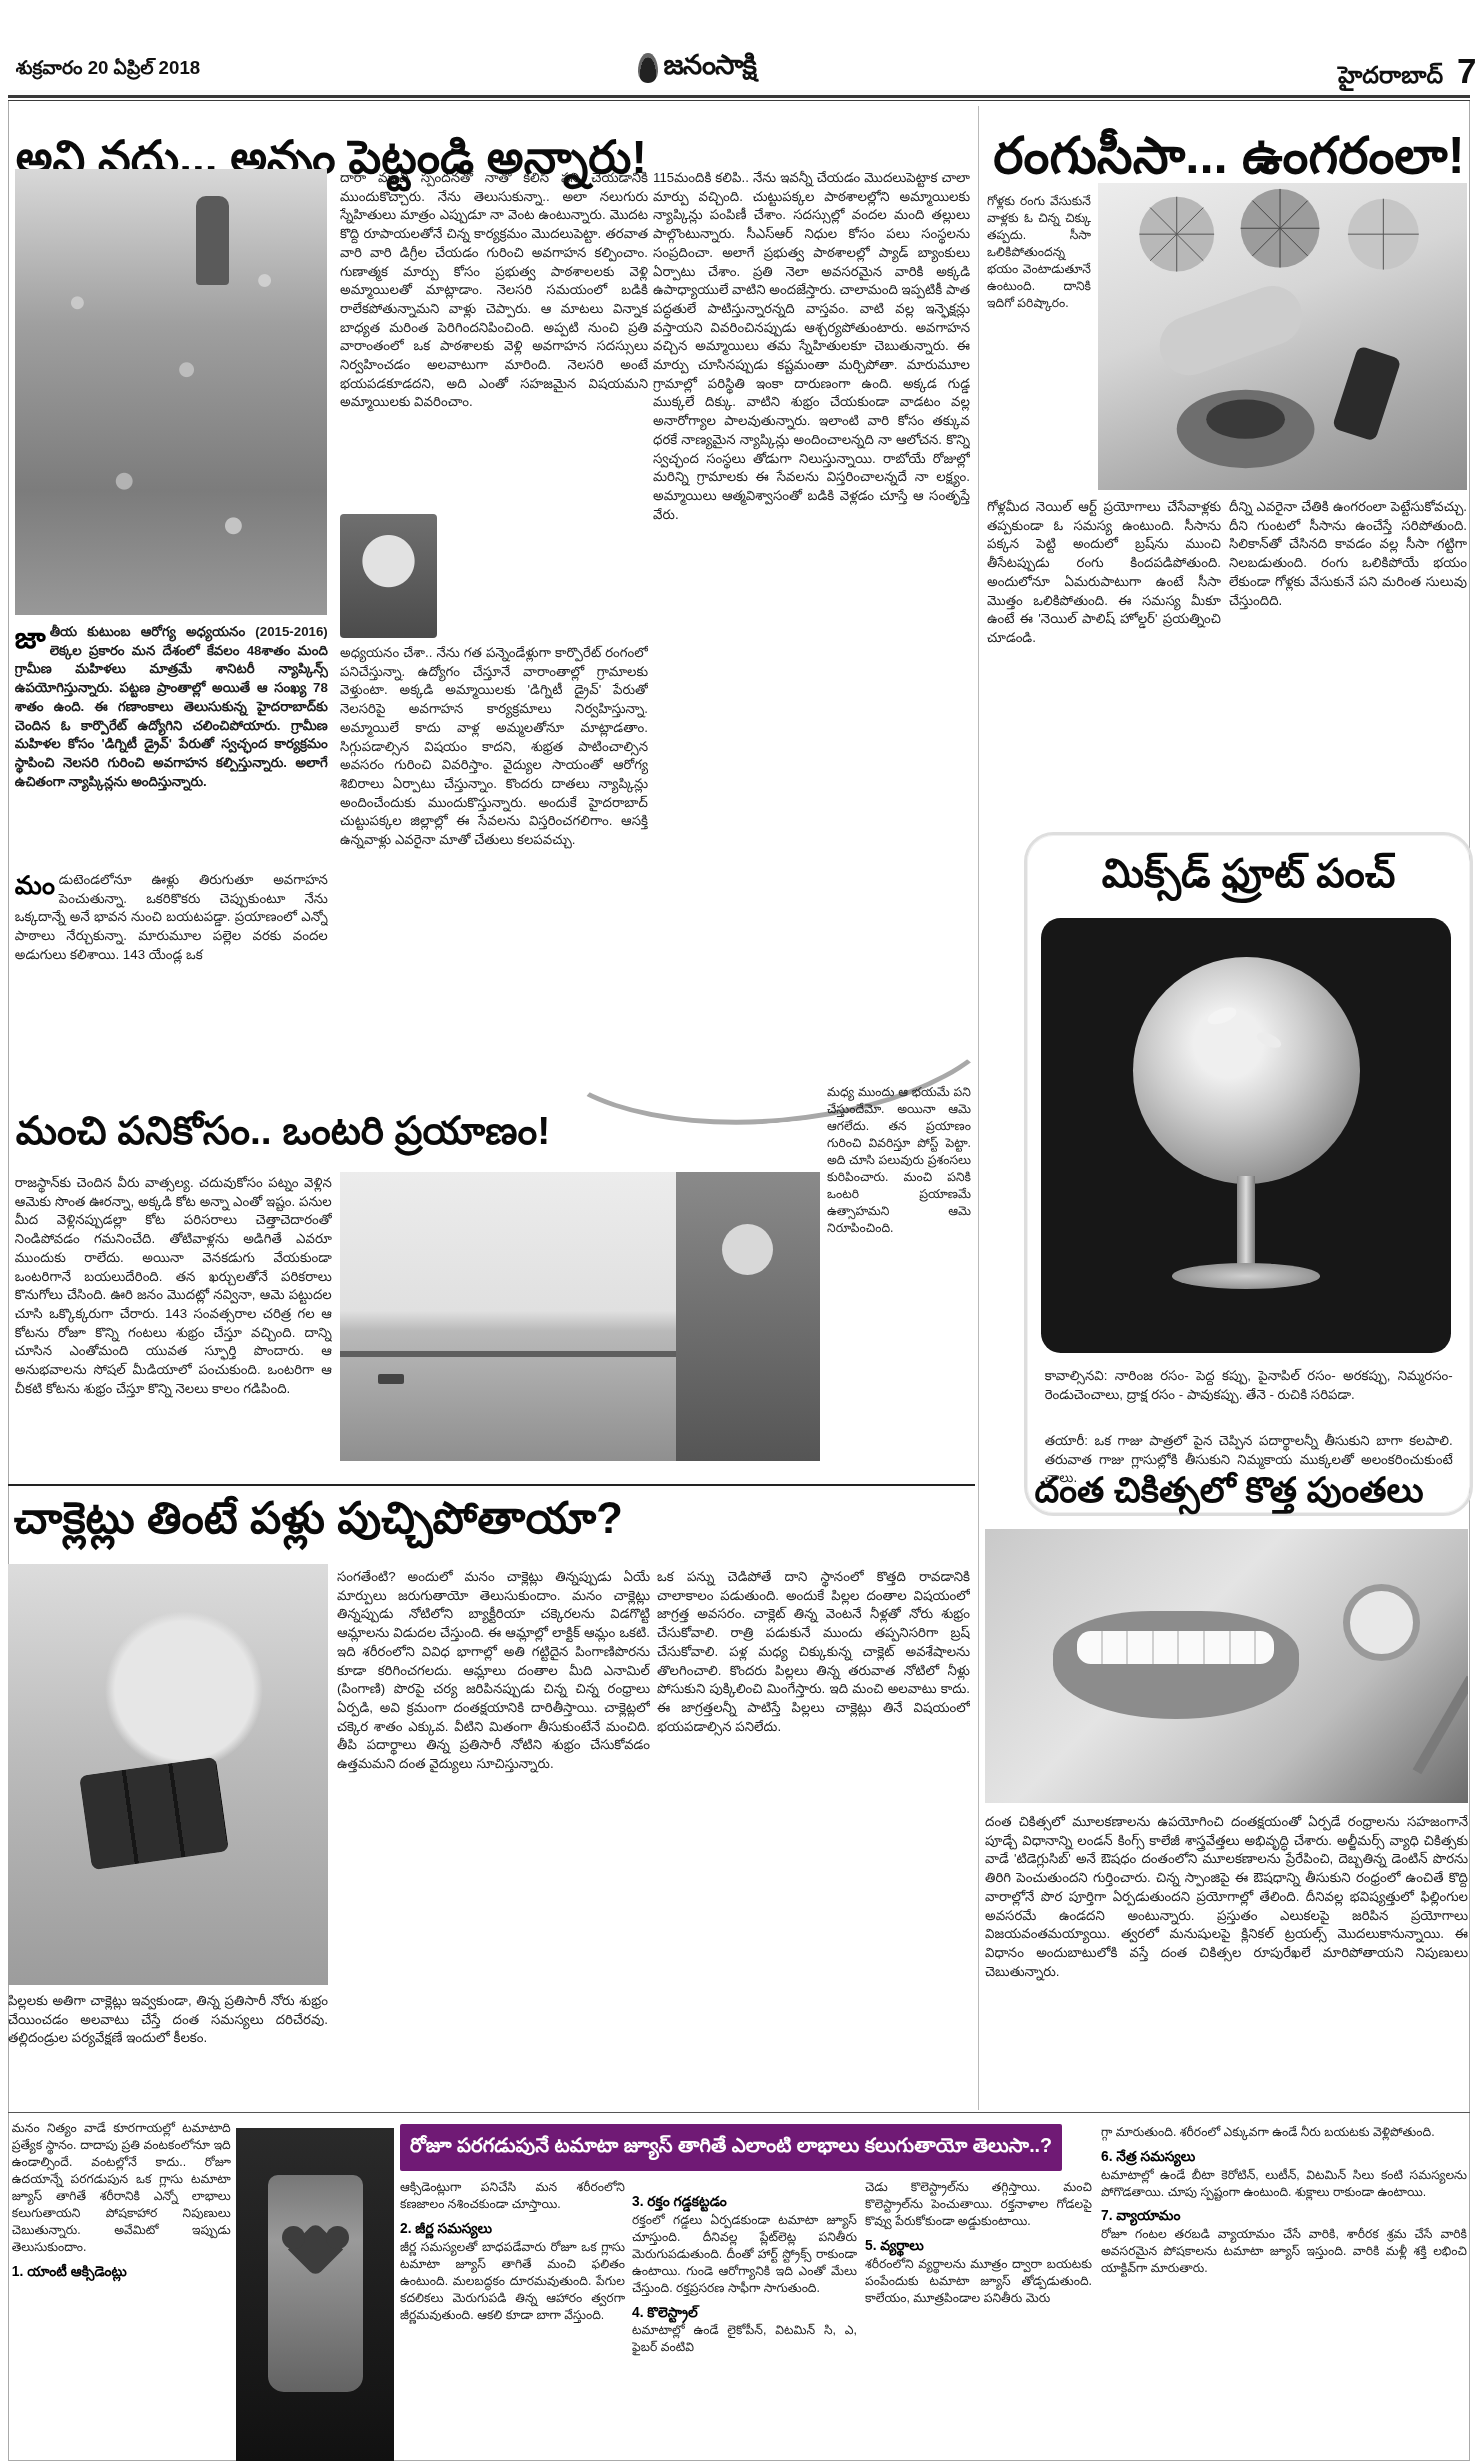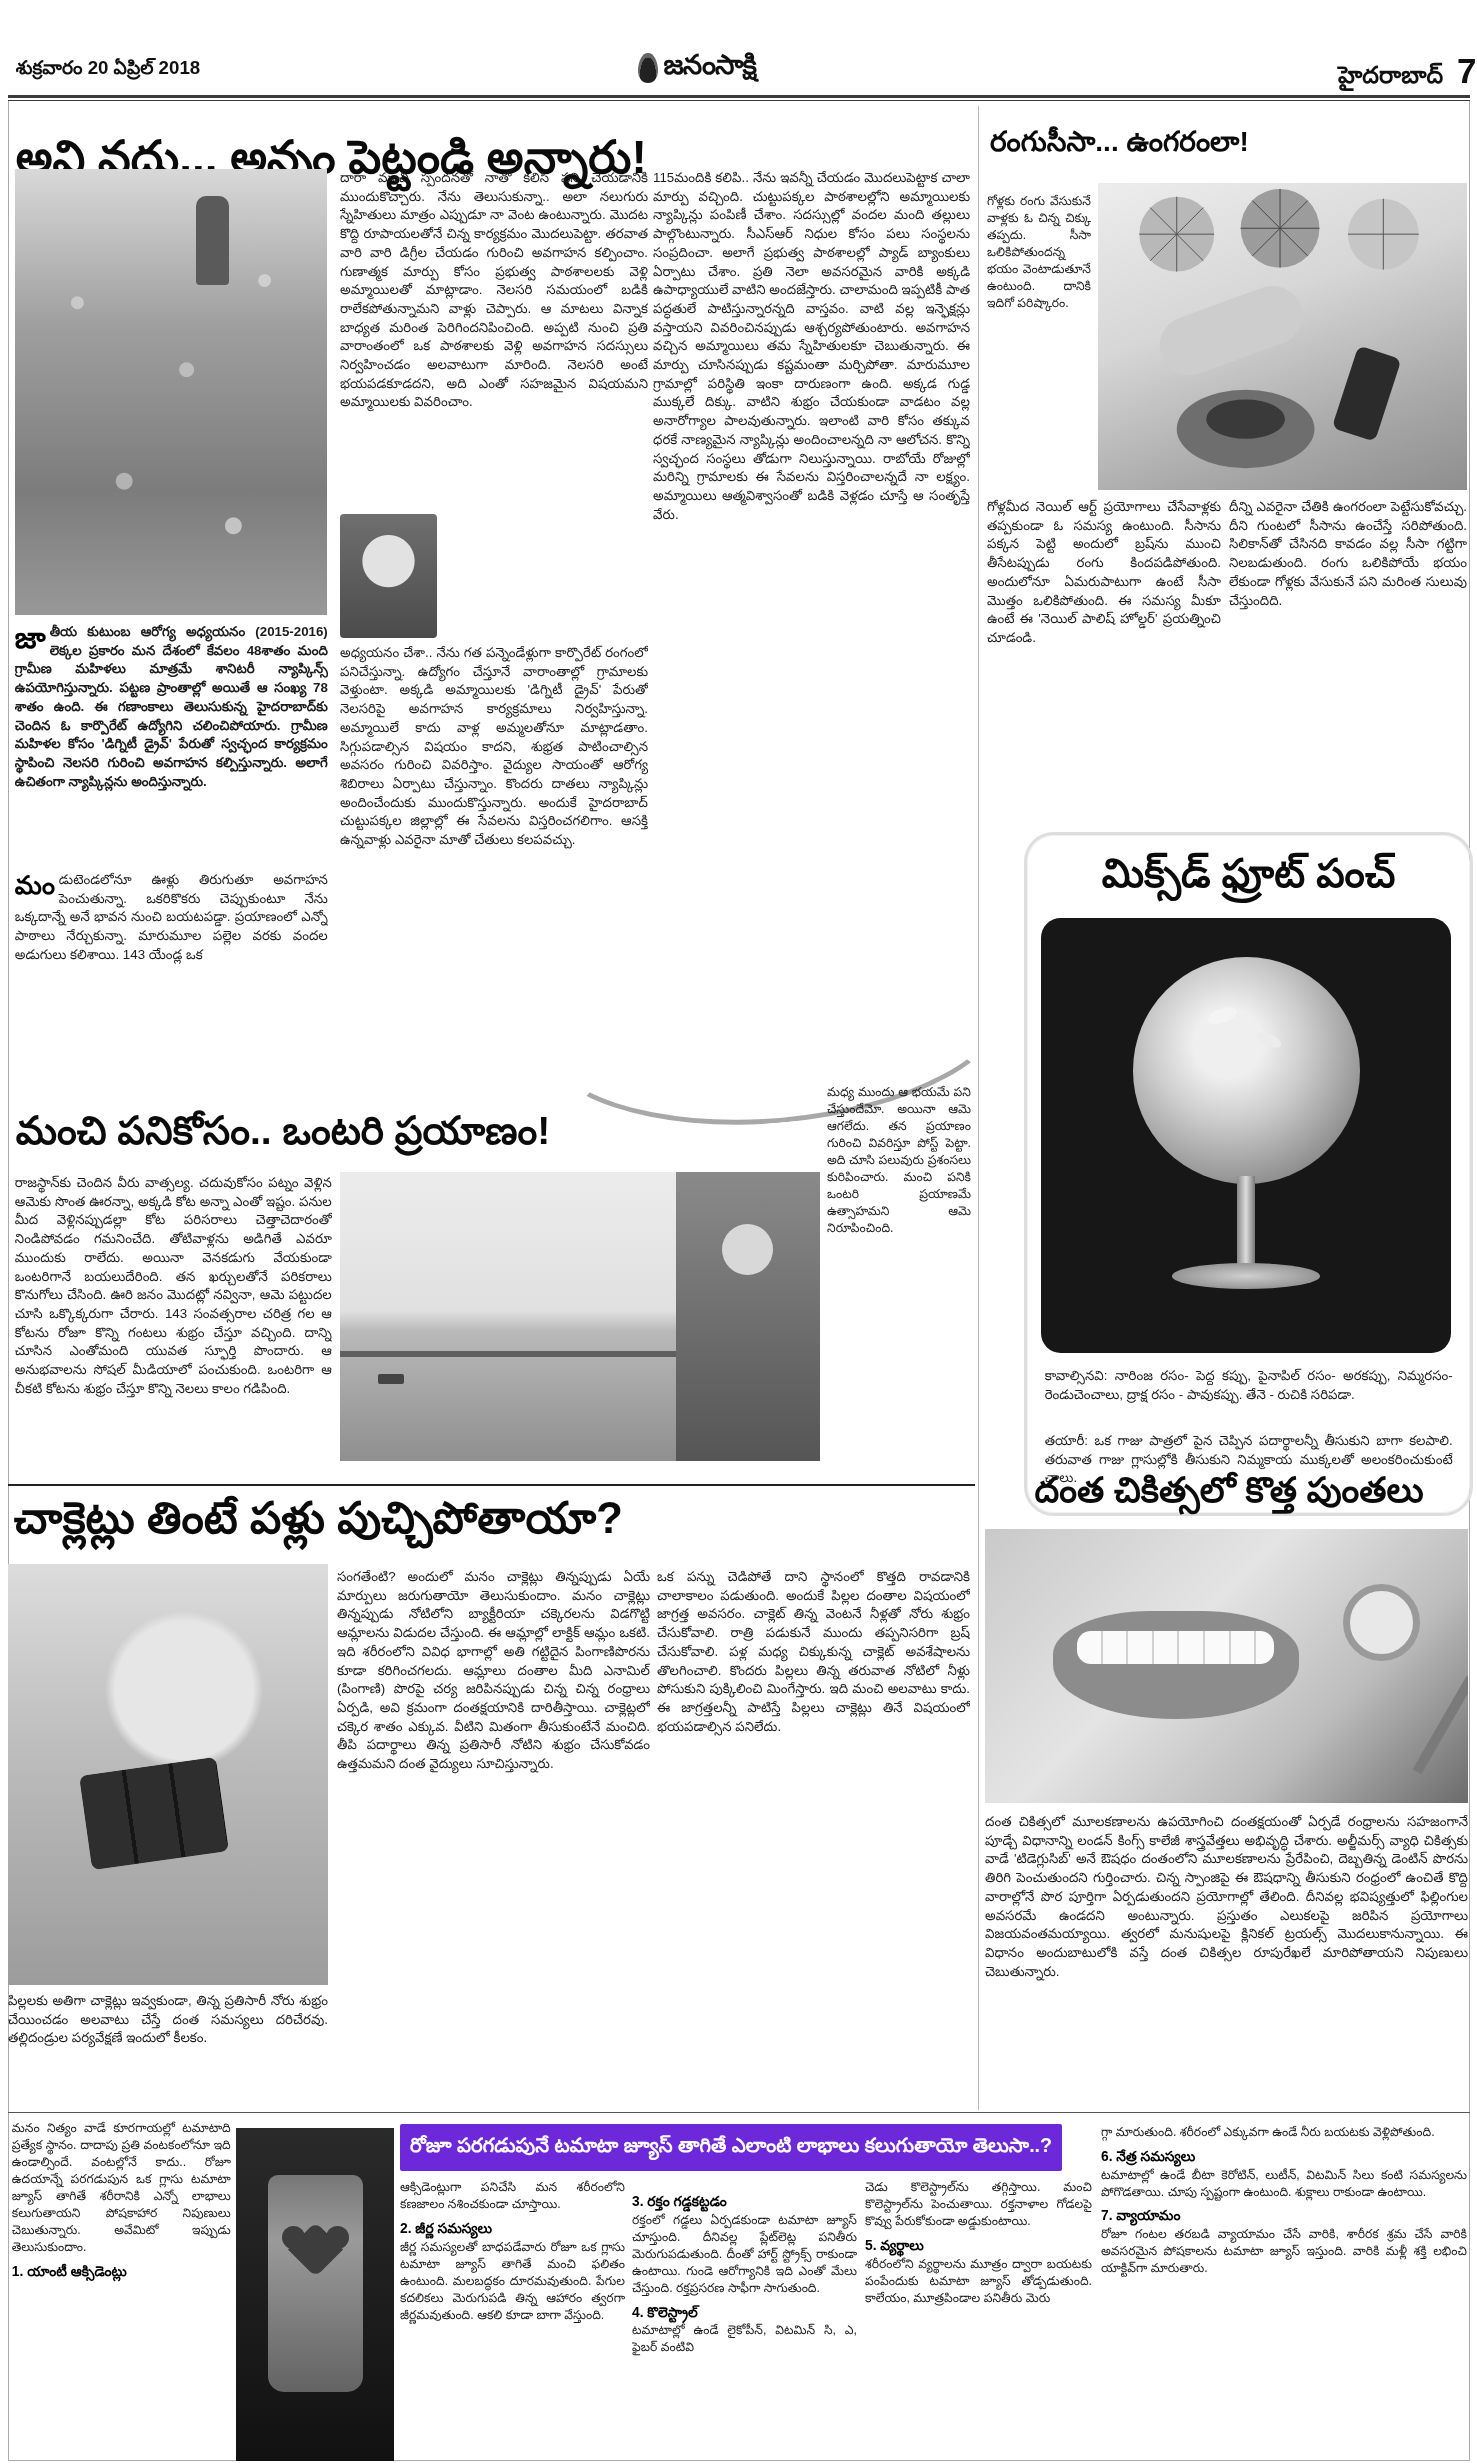--- a/index.html
+++ b/index.html
@@ -8,21 +8,21 @@
   .abs{position:absolute;}
   .jt{font-size:13.3px;line-height:18.7px;text-align:justify;color:#1c1c1c;overflow:hidden;}
   .jt-sm{font-size:12.3px;line-height:17px;text-align:justify;color:#1c1c1c;overflow:hidden;}
   .hl{font-weight:bold;color:#0b0b0b;letter-spacing:0px;}
   .ph{background:#9a9a9a;overflow:hidden;}
   .dropcap{float:left;font-weight:bold;font-size:29.6px;line-height:29.6px;padding-right:3.9px;color:#000;}
   .subhead{font-weight:bold;font-size:13.8px;line-height:19.7px;color:#000;margin-top:5.9px;}
   .rule{background:#3a3a3a;}
   .vline{background:#b9b9b9;width:1px;}
   .boxpunch{border:3px solid #dedede;border-radius:29.6px;box-shadow:0 0 0 1px #f0f0f0 inset;}
-  .barblack{background:#6d28d9;color:#fff;font-weight:bold;display:flex;align-items:center;justify-content:center;
+  .barblack{background:#701a75;color:#fff;font-weight:bold;display:flex;align-items:center;justify-content:center;
             white-space:nowrap;overflow:hidden;}
 </style>
 </head>
 <body>
 
 <div class="page">
 
   <div class="abs" style="left:15.8px;top:57px;font-size:18.7px;font-weight:bold;">శుక్రవారం 20 ఏప్రిల్ 2018</div>
   <div class="abs" style="left:638px;top:49px;display:flex;align-items:center;gap:5.9px;">
     <span style="display:inline-block;width:19.7px;height:29.6px;background:radial-gradient(ellipse at 50% 70%, #222 0 55%, #666 56% 100%);border-radius:50% 50% 50% 50%/62% 62% 38% 38%;"></span>
@@ -65,21 +65,21 @@
   <div class="abs jt" style="left:14.8px;top:623px;width:313px;height:240px;font-weight:bold;">
     <span class="dropcap">జా</span><span>తీయ కుటుంబ ఆరోగ్య అధ్యయనం (2015-2016) లెక్కల ప్రకారం మన దేశంలో కేవలం 48శాతం మంది గ్రామీణ మహిళలు మాత్రమే శానిటరీ న్యాప్కిన్స్ ఉపయోగిస్తున్నారు. పట్టణ ప్రాంతాల్లో అయితే ఆ సంఖ్య 78 శాతం ఉంది. ఈ గణాంకాలు తెలుసుకున్న హైదరాబాద్‌కు చెందిన ఓ కార్పొరేట్ ఉద్యోగిని చలించిపోయారు. గ్రామీణ మహిళల కోసం 'డిగ్నిటీ డ్రైవ్' పేరుతో స్వచ్ఛంద కార్యక్రమం స్థాపించి నెలసరి గురించి అవగాహన కల్పిస్తున్నారు. అలాగే ఉచితంగా న్యాప్కిన్లను అందిస్తున్నారు.</span>
   </div>
 
   <div class="abs jt" style="left:14.8px;top:871px;width:313px;height:195px;">
     <span class="dropcap" style="font-size:25.6px;">మం</span><span>డుటెండలోనూ ఊళ్లు తిరుగుతూ అవగాహన పెంచుతున్నా. ఒకరికొకరు చెప్పుకుంటూ నేను ఒక్కదాన్నే అనే భావన నుంచి బయటపడ్డా. ప్రయాణంలో ఎన్నో పాఠాలు నేర్చుకున్నా. మారుమూల పల్లెల వరకు వందల అడుగులు కలిశాయి. 143 యేండ్ల ఒక</span>
   </div>
 
   <div class="abs" style="left:537px;top:916px;width:463px;height:197px;border:5.9px solid transparent;border-bottom-color:#a8a8a8;border-radius:50%;transform:rotate(-5deg);"></div>
 
-  <div class="abs hl" style="left:990px;top:126px;width:478px;font-size:28px;white-space:nowrap;">రంగుసీసా... ఉంగరంలా!</div>
+  <div class="abs hl" style="left:990px;top:126px;width:478px;text-align:center;font-size:51px;white-space:nowrap;">రంగుసీసా... ఉంగరంలా!</div>
 
   <div class="abs ph" style="left:1098px;top:183px;width:369px;height:307px;background:linear-gradient(160deg,#ededed 0%,#d6d6d6 40%,#a9a9a9 75%,#8e8e8e 100%);">
     <svg width="369" height="307" viewBox="0 0 375 312">
       <circle cx="80" cy="52" r="38" fill="#b8b8b8"></circle>
         <line x1="80" y1="14" x2="80" y2="90" stroke="#555"></line>
         <line x1="42" y1="52" x2="118" y2="52" stroke="#555"></line>
         <line x1="53" y1="25" x2="107" y2="79" stroke="#555"></line>
         <line x1="107" y1="25" x2="53" y2="79" stroke="#555"></line>
       <circle cx="185" cy="46" r="40" fill="#9c9c9c"></circle>
         <line x1="185" y1="6" x2="185" y2="86" stroke="#444"></line>

